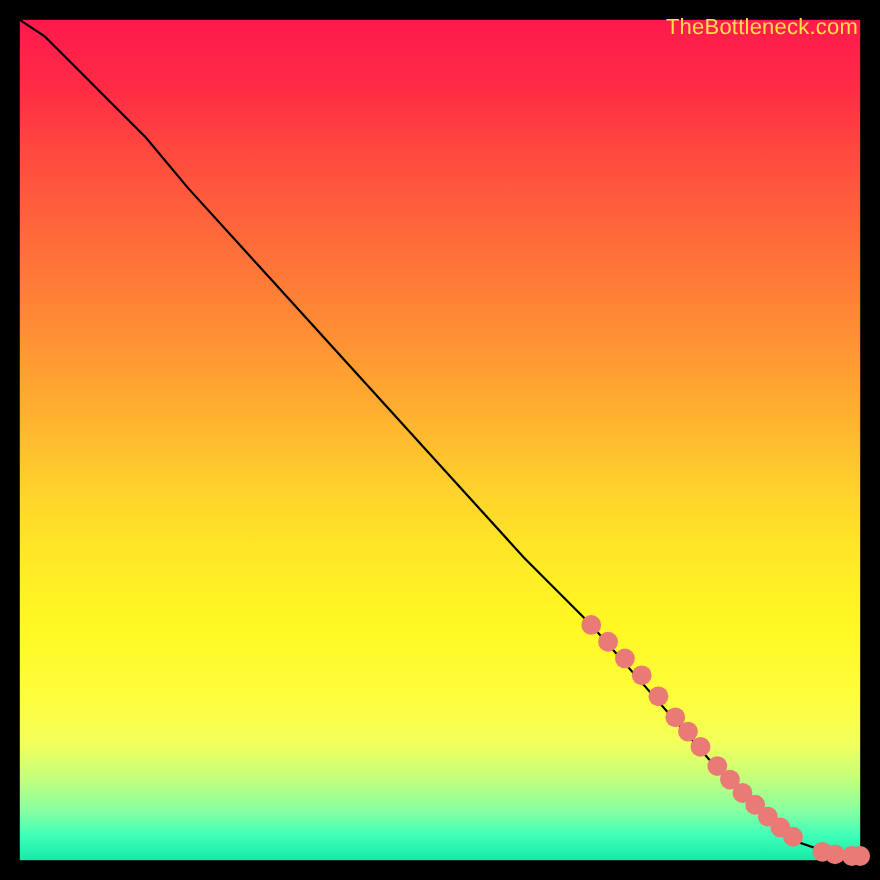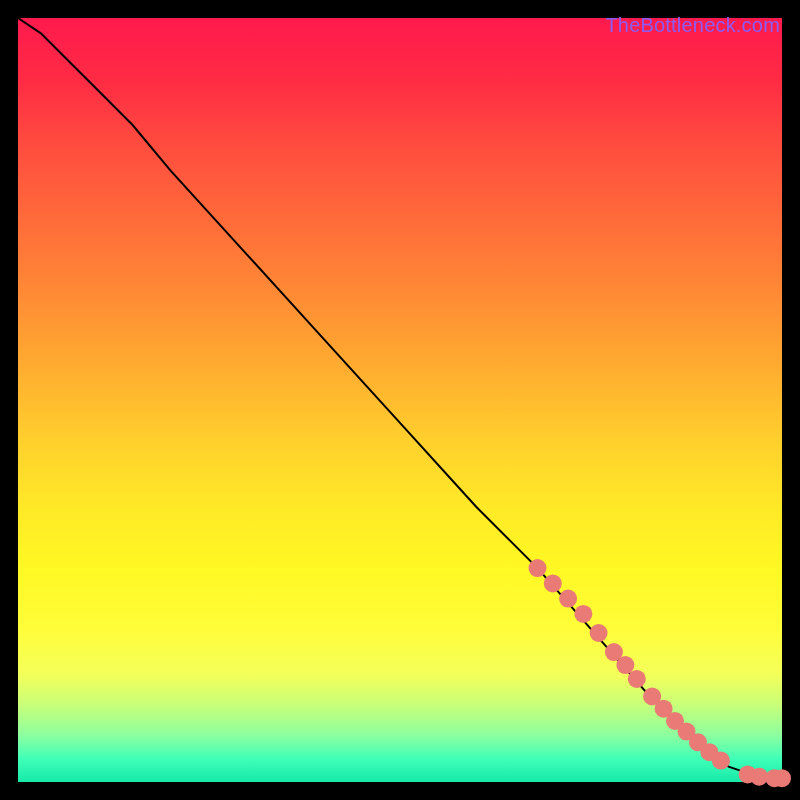--- a/index.html
+++ b/index.html
@@ -37,21 +37,21 @@
       #c7ff7a 90%,
       #8affa0 94%,
       #3fffb8 97%,
       #16e9a8 100%
     );
   }
   .watermark {
     position: absolute;
     top: -4px;
     right: 2px;
-    color: #8b5cf6;
+    color: #fde047;
     font-size: 20px;
     letter-spacing: 0.2px;
     font-weight: 500;
     user-select: none;
   }
   svg.curve {
     position: absolute;
     inset: 0;
     width: 764px;
     height: 764px;

